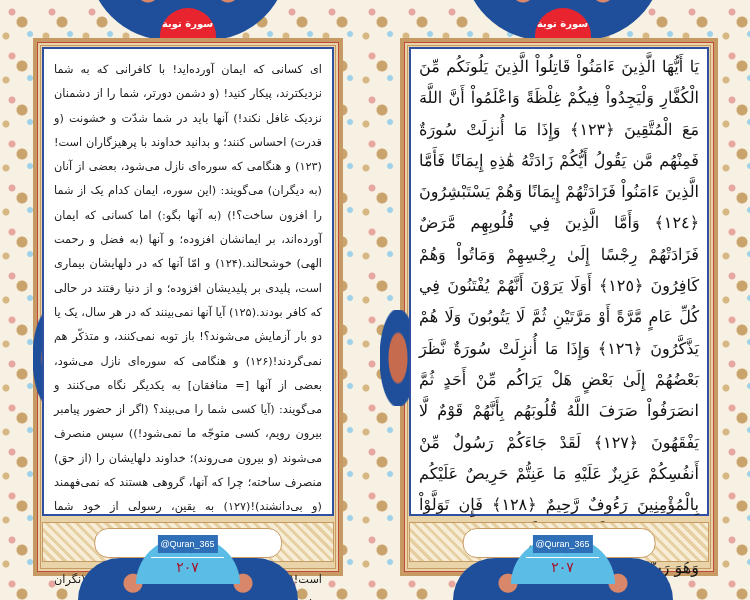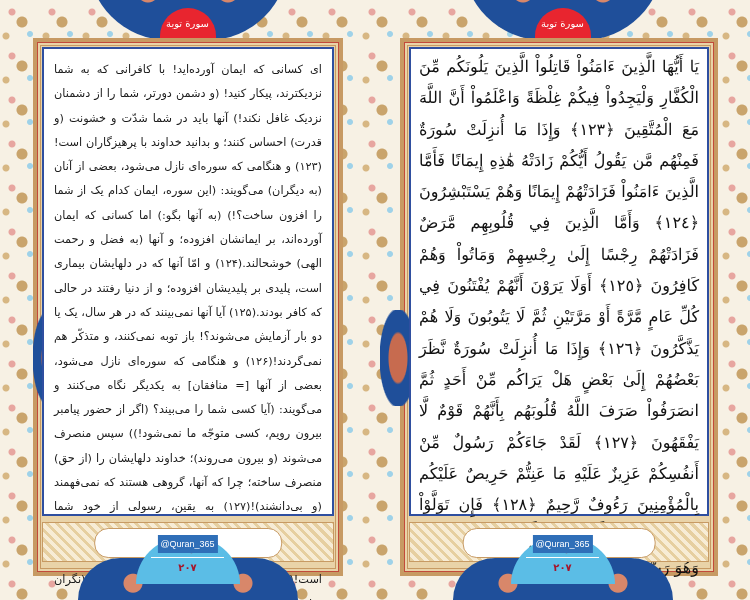--- a/index.html
+++ b/index.html
@@ -31,21 +31,21 @@
     width:200px; height:80px; border-radius:0 0 100px 100px;
     background:
       radial-gradient(circle at 50% 0, #7fc7e4 0 28px, transparent 29px),
       radial-gradient(circle at 30% 40%, #d8876a 0 10px, transparent 11px),
       radial-gradient(circle at 70% 40%, #d8876a 0 10px, transparent 11px),
       #1f4f9a;
   }
   .surah-badge {
     position:absolute; top:8px; left:50%; transform:translateX(-50%);
     width:56px; height:30px; border-radius:28px 28px 0 0;
-    background:#e8252f; color:#fff; font-size:10px; font-weight:normal;
+    background:#e8252f; color:#fff; font-size:10px; font-weight:bold;
     display:flex; align-items:center; justify-content:center; direction:rtl;
   }
   .page.left .surah-badge { left:50%; }
 
   
   .frame {
     position:absolute; top:38px; height:530px;
     border:4px solid #c79a63;
     box-shadow: inset 0 0 0 1px #c24a3a, inset 0 0 0 3px #e9d3a8, inset 0 0 0 4px #c79a63;
     background:#e9d3a8;
@@ -107,21 +107,21 @@
       radial-gradient(circle at 75% 60%, #d8876a 0 9px, transparent 10px),
       #1f4f9a;
   }
   .watermark {
     position:absolute; bottom:47px; left:50%; transform:translateX(-50%);
     background:#2f6fb8; color:#fff; font-size:9px; padding:4px 3px;
     white-space:nowrap; direction:ltr; font-family:"Liberation Sans", sans-serif;
   }
   .juz-label { font-size:10px; color:#a5152a; font-weight:bold; line-height:15px; padding-top:2px; }
   .badge-divider { height:1px; background:#fff; width:70%; margin:2px auto; }
-  .page-num { font-size:10px; color:#a5152a; font-weight:bold; line-height:15px;text-align:center; }
+  .page-num { font-size:14px; color:#a5152a; font-weight:normal; line-height:15px;text-align:center; }
 </style>
 </head>
 <body>
 
 <div class="bg"></div>
 
 <div class="page left">
   <div class="top-medallion"></div>
   <div class="surah-badge">سورة توبة</div>
 

